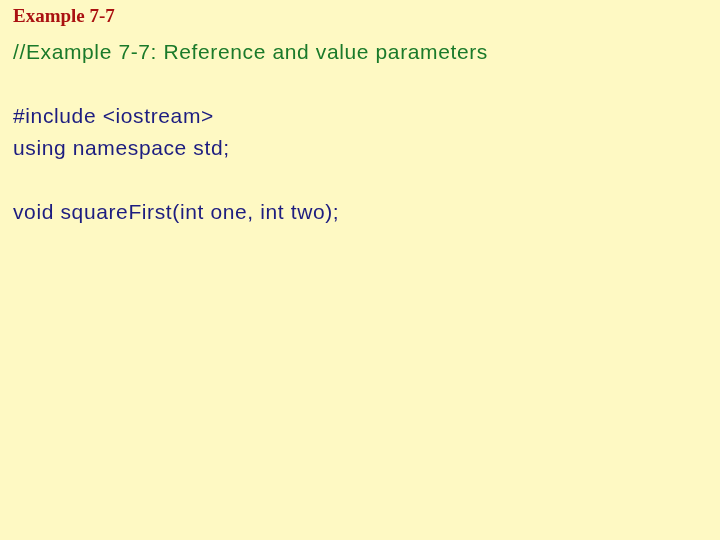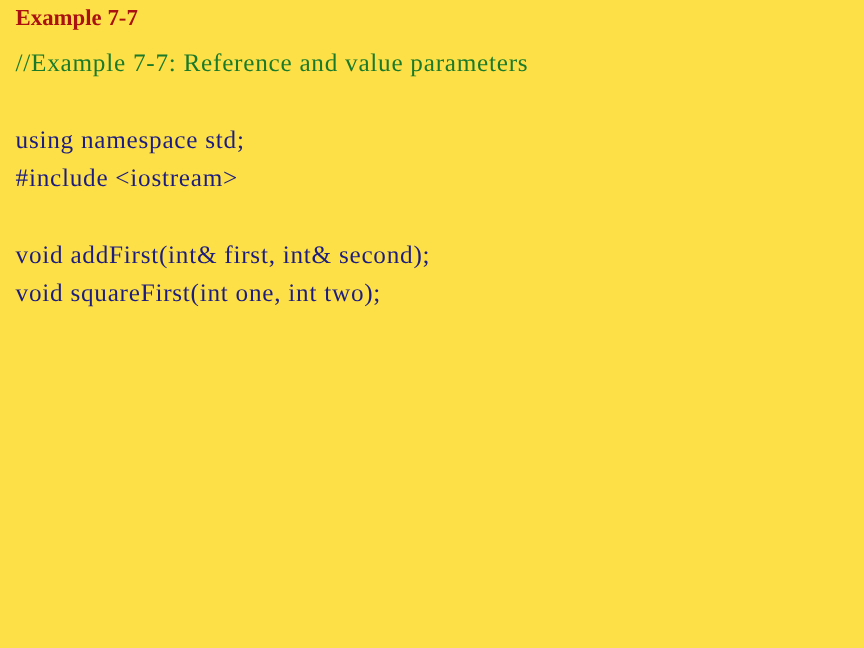--- a/index.html
+++ b/index.html
@@ -13,21 +13,21 @@
     height: 540px;
     overflow: hidden;
     font-family: "Liberation Sans", sans-serif;
     -webkit-font-smoothing: antialiased;
   }
 
   #slide {
     position: relative;
     width: 720px;
     height: 540px;
-    background: #fde047;
+    background: #fef9c3;
     box-sizing: border-box;
   }
 
   
   #slide-title {
     position: absolute;
     left: 13px;
     top: 4px;
     font-family: "Liberation Serif", "DejaVu Serif", serif;
     font-weight: bold;
@@ -40,21 +40,21 @@
 
   
   #code-block {
     position: absolute;
     left: 13px;
     top: 36px;
     width: 700px;
   }
 
   .code-line {
-    font-family: Liberation Serif, serif;
+    font-family: Liberation Sans, sans-serif;
     font-size: 21px;
     line-height: 32px;
     height: 32px;
     white-space: pre;
     letter-spacing: 0.62px;
   }
 
   .code-line.comment { color: #1a7a2a; }
   .code-line.code    { color: #1d1d80; }
   .code-line.blank   { color: transparent; }
@@ -62,20 +62,19 @@
 </head>
 <body>
 
 <div id="slide">
 
   <div id="slide-title">Example 7-7</div>
 
   <div id="code-block">
       <div class="code-line comment">//Example 7-7: Reference and value parameters</div>
       <div class="code-line blank">&nbsp;</div>
+      <div class="code-line code">#include &lt;iostream&gt;</div>
       <div class="code-line code">using namespace std;</div>
-      <div class="code-line code">#include &lt;iostream&gt;</div>
       <div class="code-line blank">&nbsp;</div>
-      <div class="code-line code">void addFirst(int&amp; first, int&amp; second);</div>
       <div class="code-line code">void squareFirst(int one, int two);</div>
     </div>
 
 </div>
 
 </body></html>

